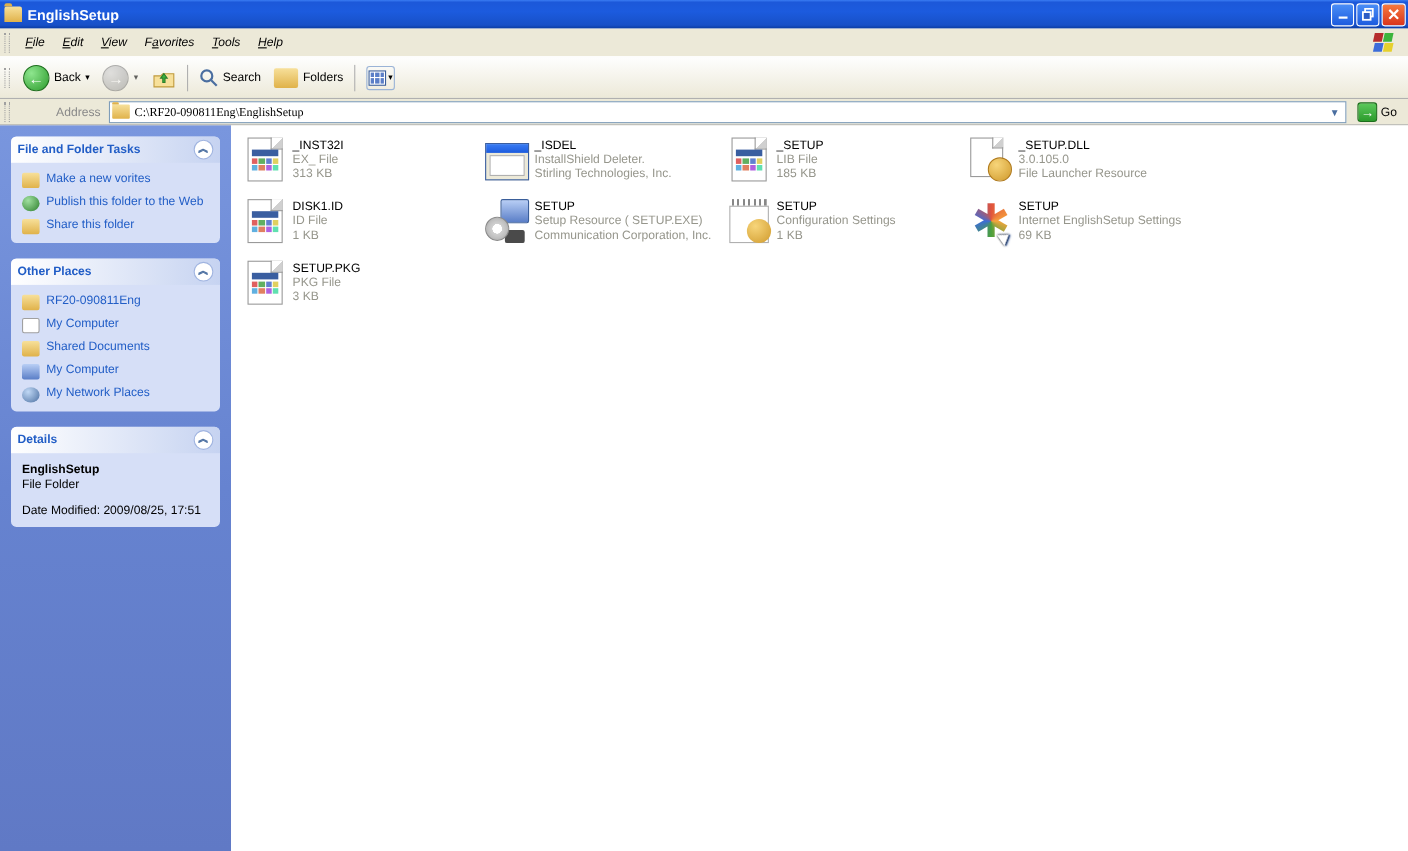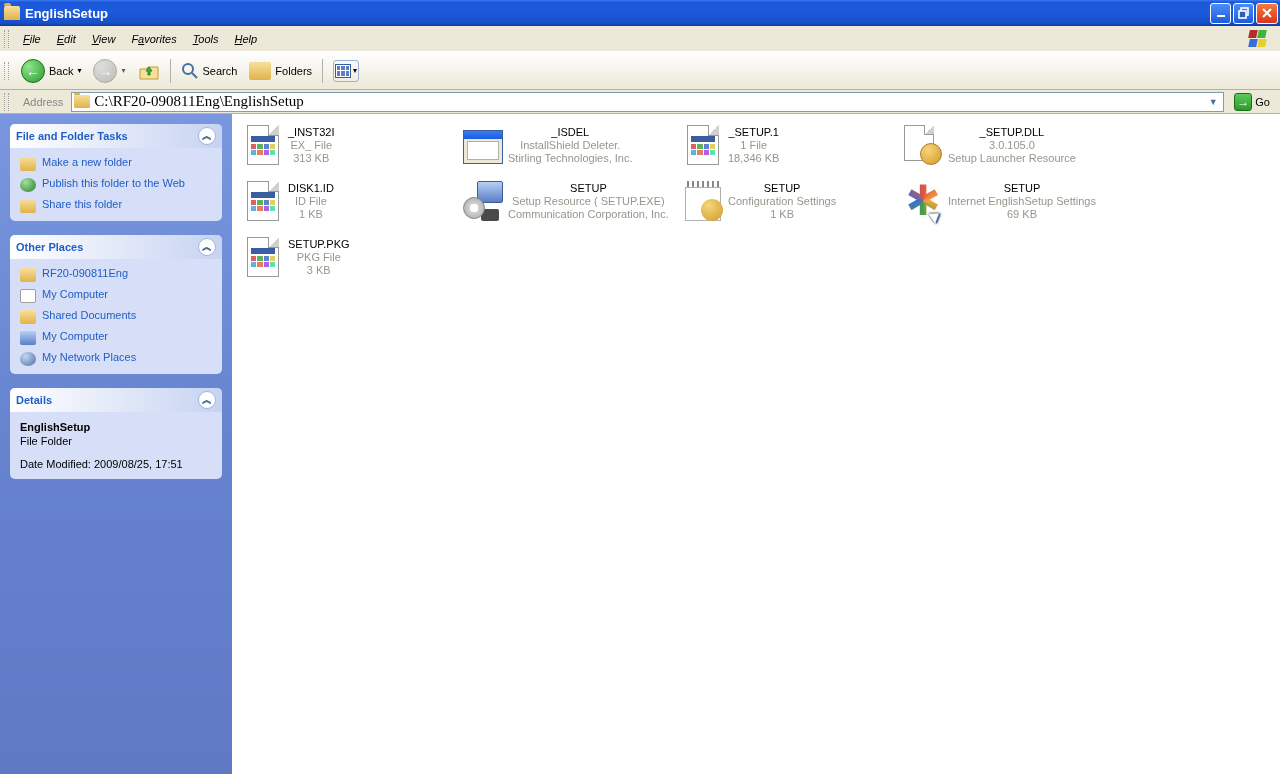--- a/index.html
+++ b/index.html
@@ -40,34 +40,34 @@
 .upbtn { width: 22px; height: 20px; position: relative; }
 .upbtn svg { width: 22px; height: 20px; }
 .searchico { width: 18px; height: 18px; }
 .foldersico { width: 22px; height: 18px; background: linear-gradient(to bottom, #f7e09a, #e0b24a); border-radius: 2px; position: relative; }
 .viewbtn { width: 26px; height: 22px; border: 1px solid #9ab3d6; border-radius: 3px; display: flex; align-items: center; justify-content: center; gap: 2px; }
 .viewbtn .grid { width: 16px; height: 14px; background: #fff; border: 1px solid #3a5e9a; display: grid; grid-template-columns: 1fr 1fr 1fr; grid-template-rows: 1fr 1fr; gap: 1px; padding: 1px; }
 .viewbtn .grid span { background: #5a7ec7; }
 
 
 .addrbar { height: 24px; background: #ece9d8; display: flex; align-items: center; padding: 0 4px; border-bottom: 1px solid #b0b0b0; gap: 4px; }
-.addrbar label { color: #888; padding: 0 4px; }
+.addrbar label { color: #888; padding: 0 4px; margin-left: 28px; }
 .addrfield { flex: 1; height: 20px; background: #fff; border: 1px solid #7f9db9; display: flex; align-items: center; padding: 0 2px; }
 .addrfield .smfolder { width: 16px; height: 13px; background: linear-gradient(to bottom, #f7e09a, #e0b24a); border-radius: 1px; margin-right: 4px; position: relative; }
 .addrfield .smfolder::before { content: ''; position: absolute; top: -2px; left: 0; width: 6px; height: 2px; background: #e0b24a; border-radius: 1px 1px 0 0; }
-.addrfield input { flex: 1; border: none; outline: none; font-family: Tahoma; font-size: 15px; }
+.addrfield input { flex: 1; border: none; outline: none; font-family: Tahoma; font-size: 11px; }
 .addrfield .dd { width: 16px; color: #4a6ea0; font-size: 9px; text-align: center; cursor: pointer; }
 .gobtn { display: flex; align-items: center; gap: 3px; padding: 0 6px; cursor: pointer; }
 .gobtn .goicon { width: 18px; height: 18px; background: linear-gradient(to bottom, #5cc95c, #2c9b2c); border-radius: 3px; border: 1px solid #1c6e1c; color: #fff; font-weight: bold; display: flex; align-items: center; justify-content: center; font-size: 12px; }
 
 
 .main { display: flex; height: 660px; }
 
 
-.sidebar { width: 232px; background: linear-gradient(to bottom, #7996de 0%, #6683d0 50%, #6079c5 100%); padding: 10px; display: flex; flex-direction: column; gap: 14px; }
+.sidebar { width: 210px; background: linear-gradient(to bottom, #7996de 0%, #6683d0 50%, #6079c5 100%); padding: 10px; display: flex; flex-direction: column; gap: 14px; }
 .panel { background: #d6dff7; border-radius: 5px; overflow: hidden; }
 .panel-head { height: 24px; background: linear-gradient(to right, #fff, #c6d3f1); display: flex; align-items: center; padding: 0 6px; font-weight: bold; color: #215dc6; cursor: pointer; }
 .panel-head .chev { margin-left: auto; width: 18px; height: 18px; border-radius: 50%; background: #fff; border: 1px solid #a0b4e0; color: #4a6ea0; font-size: 10px; display: flex; align-items: center; justify-content: center; line-height: 1; }
 .panel-body { padding: 8px 10px; display: flex; flex-direction: column; gap: 6px; }
 .task { display: flex; align-items: flex-start; gap: 6px; color: #215dc6; cursor: pointer; }
 .task .tico { width: 16px; height: 14px; flex-shrink: 0; border-radius: 2px; margin-top: 1px; }
 .task .tico.folder { background: linear-gradient(to bottom, #f7e09a, #e0b24a); }
 .task .tico.globe { background: radial-gradient(circle at 35% 30%, #a0e0a0, #2c7e2c); border-radius: 50%; }
 .task .tico.doc { background: #fff; border: 1px solid #a0a0a0; }
 .task .tico.pc { background: linear-gradient(to bottom, #b8cef5, #5a7ec7); border-radius: 2px; }
@@ -229,21 +229,21 @@
   <div class="sidebar">
 
     <div class="panel">
       <div class="panel-head">
         <span>File and Folder Tasks</span>
         <span class="chev">︽</span>
       </div>
       <div class="panel-body" id="tasks-body">
           <div class="task">
             <span class="tico folder"></span>
-            <span>Make a new folder</span>
+            <span>Make a new vorites</span>
           </div>
           <div class="task">
             <span class="tico globe"></span>
             <span>Publish this folder to the Web</span>
           </div>
           <div class="task">
             <span class="tico folder"></span>
             <span>Share this folder</span>
           </div>
         </div>
@@ -286,21 +286,21 @@
       <div class="details-body">
         <div class="dtitle">EnglishSetup</div>
         <div>File Folder</div>
         <div style="height:8px"></div>
         <div>Date Modified: 2009/08/25, 17:51</div>
       </div>
     </div>
   </div>
 
   <div class="content">
-    <div class="filegrid" id="filegrid" style="grid-template-columns: repeat(4, 220px); text-align: center;">
+    <div class="filegrid" id="filegrid" style="grid-template-columns: repeat(4, 220px);">
         <div class="file">
           <div class="fico">
             <div class="ico-doc">
               <div class="header"></div>
               <div class="icons">
                 <span></span>
                 <span></span>
                 <span></span>
                 <span></span>
                 <span></span>
@@ -336,36 +336,36 @@
                 <span></span>
                 <span></span>
                 <span></span>
                 <span></span>
                 <span></span>
                 <span></span>
               </div>
             </div>
           </div>
     <div class="ftxt">
-      <span class="fname">_SETUP.1</span>
-      <span class="fmeta">1 File</span>
-      <span class="fmeta">18,346 KB</span>
+      <span class="fname">_SETUP</span>
+      <span class="fmeta">LIB File</span>
+      <span class="fmeta">185 KB</span>
     </div>
         </div>
         <div class="file">
           <div class="fico">
             <div class="ico-gear">
               <div class="page"></div>
               <div class="gear"></div>
             </div>
           </div>
     <div class="ftxt">
       <span class="fname">_SETUP.DLL</span>
       <span class="fmeta">3.0.105.0</span>
-      <span class="fmeta">Setup Launcher Resource</span>
+      <span class="fmeta">File Launcher Resource</span>
     </div>
         </div>
         <div class="file">
           <div class="fico">
             <div class="ico-doc">
               <div class="header"></div>
               <div class="icons">
                 <span></span>
                 <span></span>
                 <span></span>

